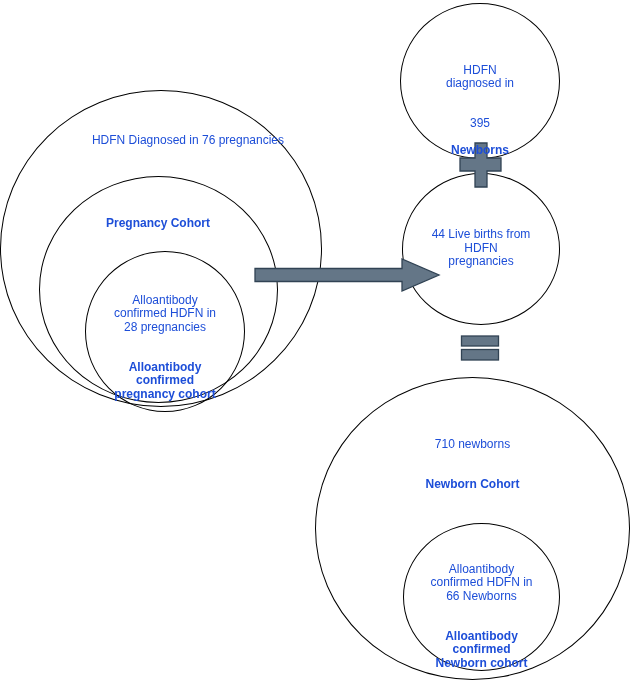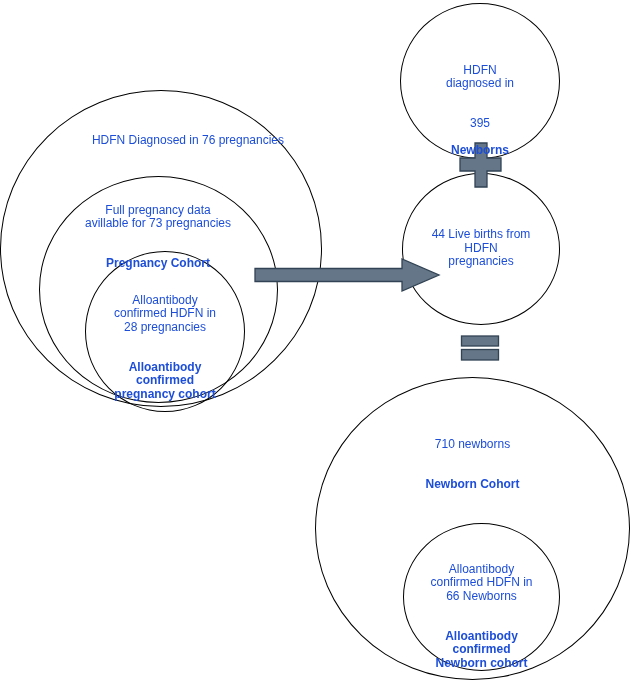--- a/index.html
+++ b/index.html
@@ -65,22 +65,20 @@
     <path class="shape" d="M475,143 L487,143 L487,158 L501,158 L501,171 L487,171 L487,187 L475,187 L475,171 L460,171 L460,158 L475,158 Z"></path>
     <g>
       <rect class="shape" x="461.5" y="336" width="37" height="10"></rect>
       <rect class="shape" x="461.5" y="349.5" width="37" height="10.5"></rect>
     </g>
   </svg>
 
   <div class="txt" style="left:1px; top:134px; width:320px;margin-left:27px;">HDFN Diagnosed in 76 pregnancies</div>
 
   <div class="txt" style="left:48px; top:190px; width:220px;">
-    <div>Full pregnancy data
-avillable for 73 pregnancies</div>
     <div class="bold gap">Pregnancy Cohort</div>
   </div>
 
   <div class="txt" style="left:85px; top:280px; width:160px;">
     <div>Alloantibody
 confirmed HDFN in
 28 pregnancies</div>
     <div class="bold gap">Alloantibody
 confirmed
 pregnancy cohort</div>

